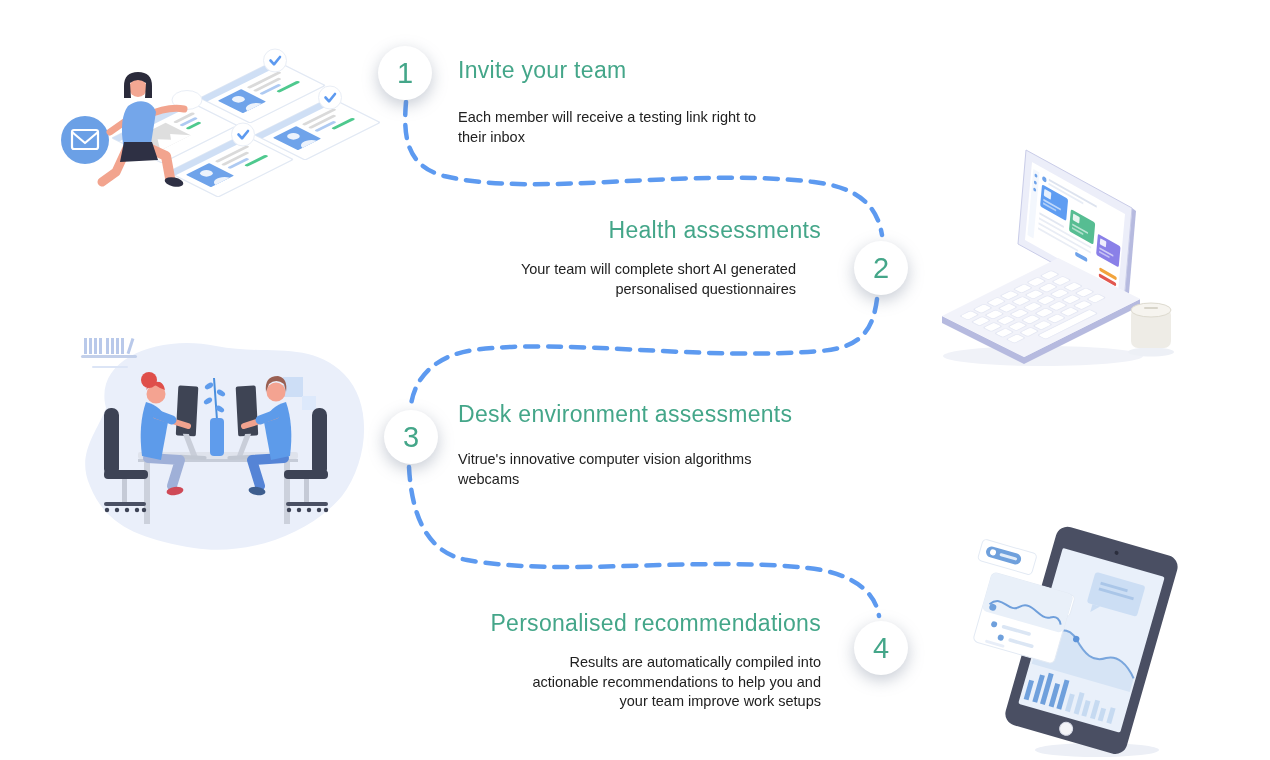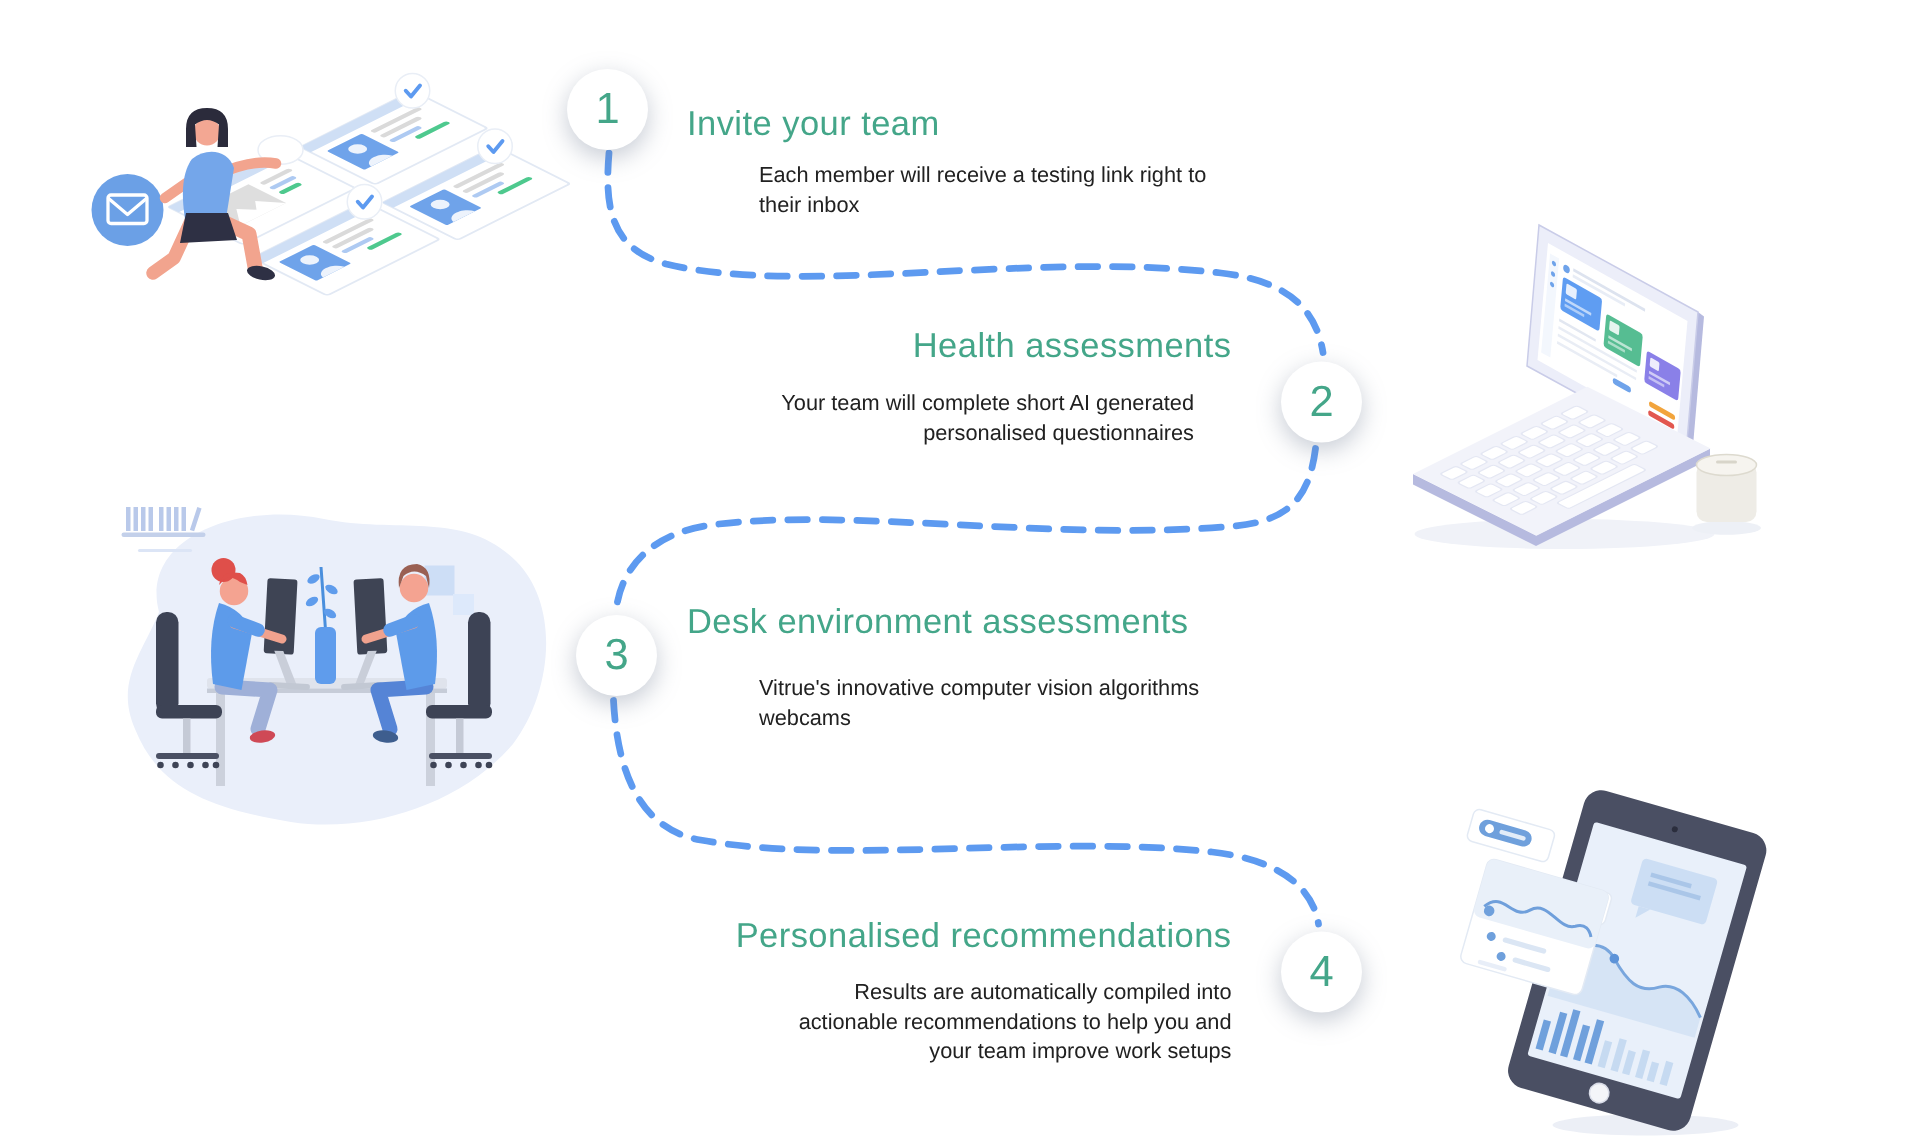--- a/index.html
+++ b/index.html
@@ -17,26 +17,26 @@
     background:#fff;box-shadow:0 5px 16px rgba(112,124,148,.4);
     display:flex;align-items:center;justify-content:center;
     color:var(--accent-green,#44a689);font-size:29px;line-height:1;
   }
   .step-title{
     position:absolute;z-index:4;margin:0;font-weight:500;
     font-size:23px;letter-spacing:.3px;line-height:1.1;
     color:var(--accent-green,#44a689);white-space:nowrap;
   }
   .step-desc{
-    position:absolute;z-index:4;font-size:14.5px;line-height:19.5px;color:var(--text-dark,#212121);margin-left:48px;
+    position:absolute;z-index:4;font-size:14.5px;line-height:19.5px;color:var(--text-dark,#212121);
   }
   .right{text-align:right;}
   
   .c1{left:378px;top:46px;} .c2{left:854px;top:241px;} .c3{left:384px;top:410px;} .c4{left:854px;top:621px;}
-  .t1{left:458px;top:70px;} .d1{left:458px;top:108px;}
+  .t1{left:458px;top:58px;} .d1{left:458px;top:108px;}
   .t2{right:449px;top:218px;} .d2{right:474px;top:260px;}
   .t3{left:458px;top:402px;} .d3{left:458px;top:450px;}
   .t4{right:449px;top:611px;} .d4{right:449px;top:653px;}
 </style>
 </head>
 <body>
 
 <svg class="connector" width="1270" height="760" viewBox="0 0 1270 760">
   <path d="M 406 102 C 403 138 407 166 444 176 C 535 198 688 167 814 182 C 856 187 877 204 882 235"></path>
   <path d="M 877 299 C 873 330 861 348 820 351 C 703 361 563 338 474 350 C 437 355 415 376 411 405"></path>

